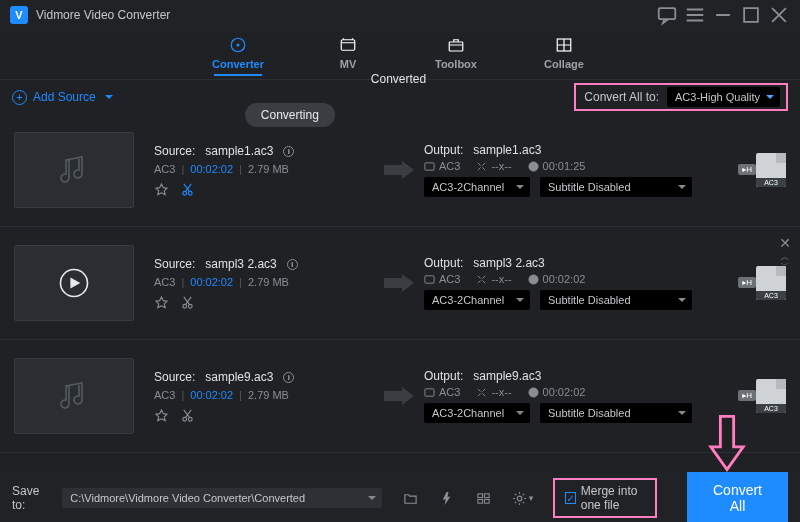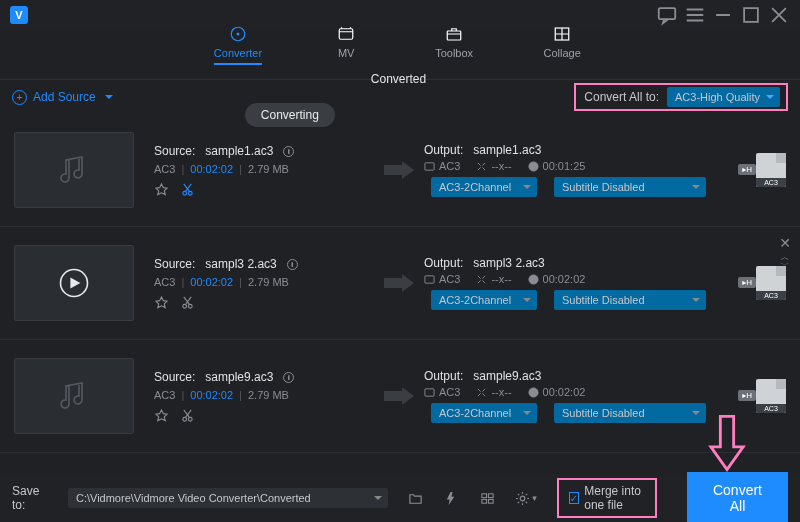--- a/index.html
+++ b/index.html
@@ -5,41 +5,41 @@
   * { box-sizing: border-box; margin: 0; padding: 0; font-family: "Segoe UI", Arial, sans-serif; }
   body { width: 800px; height: 522px; background:#1f2125; color:#c5c7ca; font-size:12px; overflow:hidden; position:relative; }
 
   
   .titlebar { height:30px; display:flex; align-items:center; padding:0 10px; background:#202226; }
   .app-logo { width:18px; height:18px; background:#1e8bff; border-radius:3px; margin-right:8px; display:flex; align-items:center; justify-content:center; color:#fff; font-size:11px; font-weight:bold;}
   .titlebar .spacer { flex:1; }
   .titlebar .winbtn { width:22px; height:22px; margin-left:6px; display:flex; align-items:center; justify-content:center; color:#8a8d93; cursor:pointer; }
 
   
-  .topnav { display:flex; justify-content:center; gap:60px; height:50px; align-items:flex-end; padding-bottom:14px; border-bottom:1px solid #2b2e33;}
+  .topnav { display:flex; justify-content:center; gap:60px; height:50px; align-items:flex-end; padding-bottom:3px; border-bottom:1px solid #2b2e33;font-weight:bold;}
   .topnav .item { display:flex; flex-direction:column; align-items:center; gap:3px; font-size:11px; color:#9ea1a7; cursor:pointer;}
   .topnav .item.active { color:#1e8bff; }
   .topnav .item .ticon { width:24px; height:20px; display:flex; align-items:center; justify-content:center; }
   .topnav .item .ticon svg { width:20px; height:18px; stroke:#fff; fill:none; }
   .topnav .item.active svg { stroke:#1e8bff; }
   .topnav .item.active .underline { width:48px; height:2px; background:#1e8bff; margin-top:1px;}
   .topnav .item .underline { width:48px; height:2px; margin-top:1px;}
 
   
   .toolbar { display:flex; align-items:center; height:34px; padding:0 12px; }
   .add-btn { display:flex; align-items:center; gap:6px; color:#1e8bff; cursor:pointer;}
   .add-btn .plusring { width:15px; height:15px; border:1.4px solid #1e8bff; border-radius:50%; display:flex; align-items:center; justify-content:center; font-size:11px;}
   .pill { display:flex; gap:20px; margin-left:auto; margin-right:auto;}
   .pill span { padding:5px 16px; border-radius:14px; cursor:pointer; color:#e5e5e5;}
   .pill span.active { background:#3a3d42; color:#e8e9eb;margin-top:36px; }
   .convertall { display:flex; align-items:center; gap:8px; border:2px solid #ff7dc0; padding:2px 6px 2px 8px;}
-  .convertall select, .sel { -webkit-appearance:none; appearance:none; background:#0369a1; color:#c5c7ca; border:none; padding:4px 20px 4px 8px; font-size:11px; border-radius:2px; cursor:pointer;}
+  .convertall select, .sel { -webkit-appearance:none; appearance:none; background:#000000; color:#c5c7ca; border:none; padding:4px 20px 4px 8px; font-size:11px; border-radius:2px; cursor:pointer;}
   .convertall .seld { position:relative; }
   .convertall .seld::after, .sel-wrap::after { content:""; position:absolute; right:6px; top:50%; width:0; height:0; border-left:4px solid transparent; border-right:4px solid transparent; border-top:4px solid #4da3ff; transform:translateY(-50%);}
-  .sel-wrap { position:relative; display:inline-block;margin-left:7px; }
+  .sel-wrap { position:relative; display:inline-block; }
   .sel-wrap::after { border-top-color:#888; }
 
   
   .list { height:340px; overflow:hidden; }
   .row { display:flex; align-items:center; padding:14px 14px 14px 14px; border-bottom:1px solid #2b2e33; position:relative; height:113px;}
   .thumb { width:120px; height:76px; background:#2a2d32; border:1px solid #383b40; border-radius:2px; margin-right:20px; display:flex; align-items:center; justify-content:center; color:#555a61;}
   .thumb svg { width:40px; height:40px; stroke:#555a61; fill:none; }
   .thumb.play svg { width:36px; height:36px; stroke:#e8e9eb; }
 
   .srccol, .outcol { display:flex; flex-direction:column; gap:5px; flex:0 0 220px; }
@@ -86,20 +86,21 @@
 
   .tri { width:0;height:0;border-left:4px solid transparent;border-right:4px solid transparent;border-top:4px solid #1e8bff; margin-left:3px;}
   .pen { stroke:#8a8d93; }
   .info-i { border:1px solid #8a8d93; width:11px; height:11px; border-radius:50%; display:flex; align-items:center; justify-content:center; font-size:8px;}
 </style>
 </head>
 <body>
 
 <div class="titlebar">
   <div class="app-logo">V</div>
+  <div>Vidmore Video Converter</div>
   <div class="spacer"></div>
   <div class="winbtn">
     <svg viewBox="0 0 16 16" fill="none" stroke="currentColor" stroke-width="1.3">
         <rect x="2" y="3" width="12" height="8" rx="1"></rect>
         <path d="M6 11l-1 3 4-3"></path>
       </svg>
   </div>
   <div class="winbtn">
     <svg viewBox="0 0 16 16" stroke="currentColor" stroke-width="1.5">
         <path d="M2 4h12M2 8h12M2 12h12"></path>

